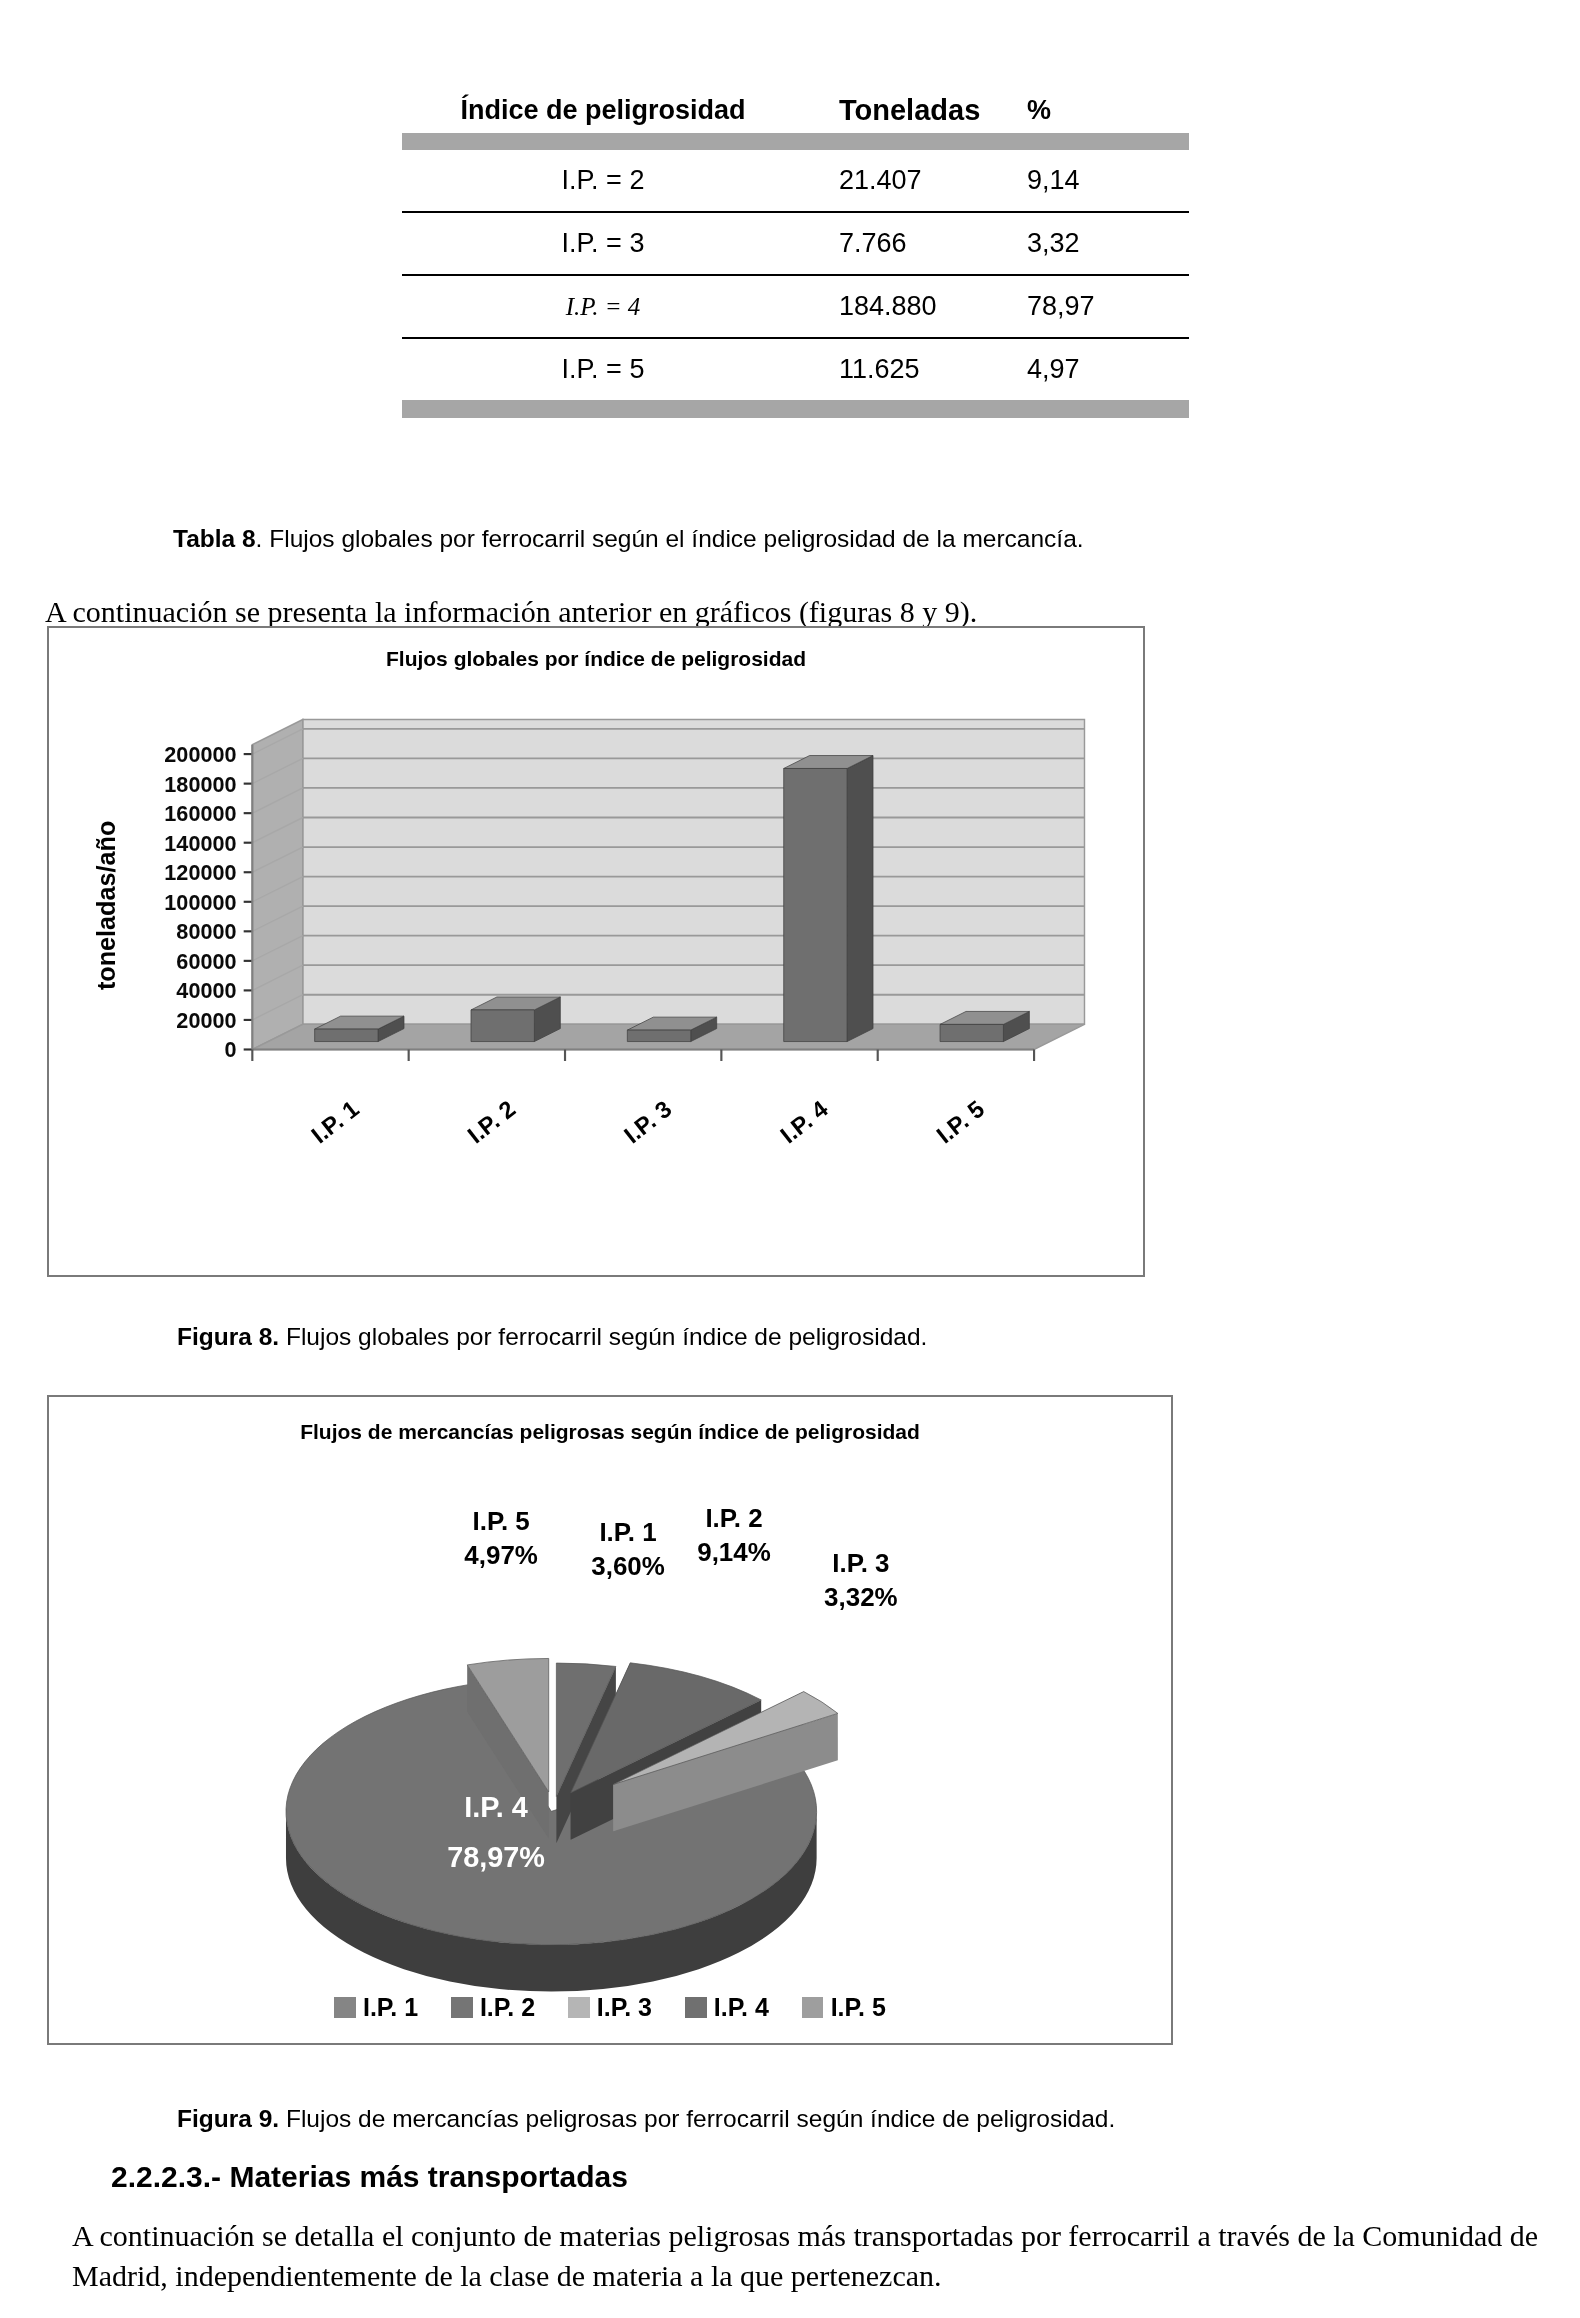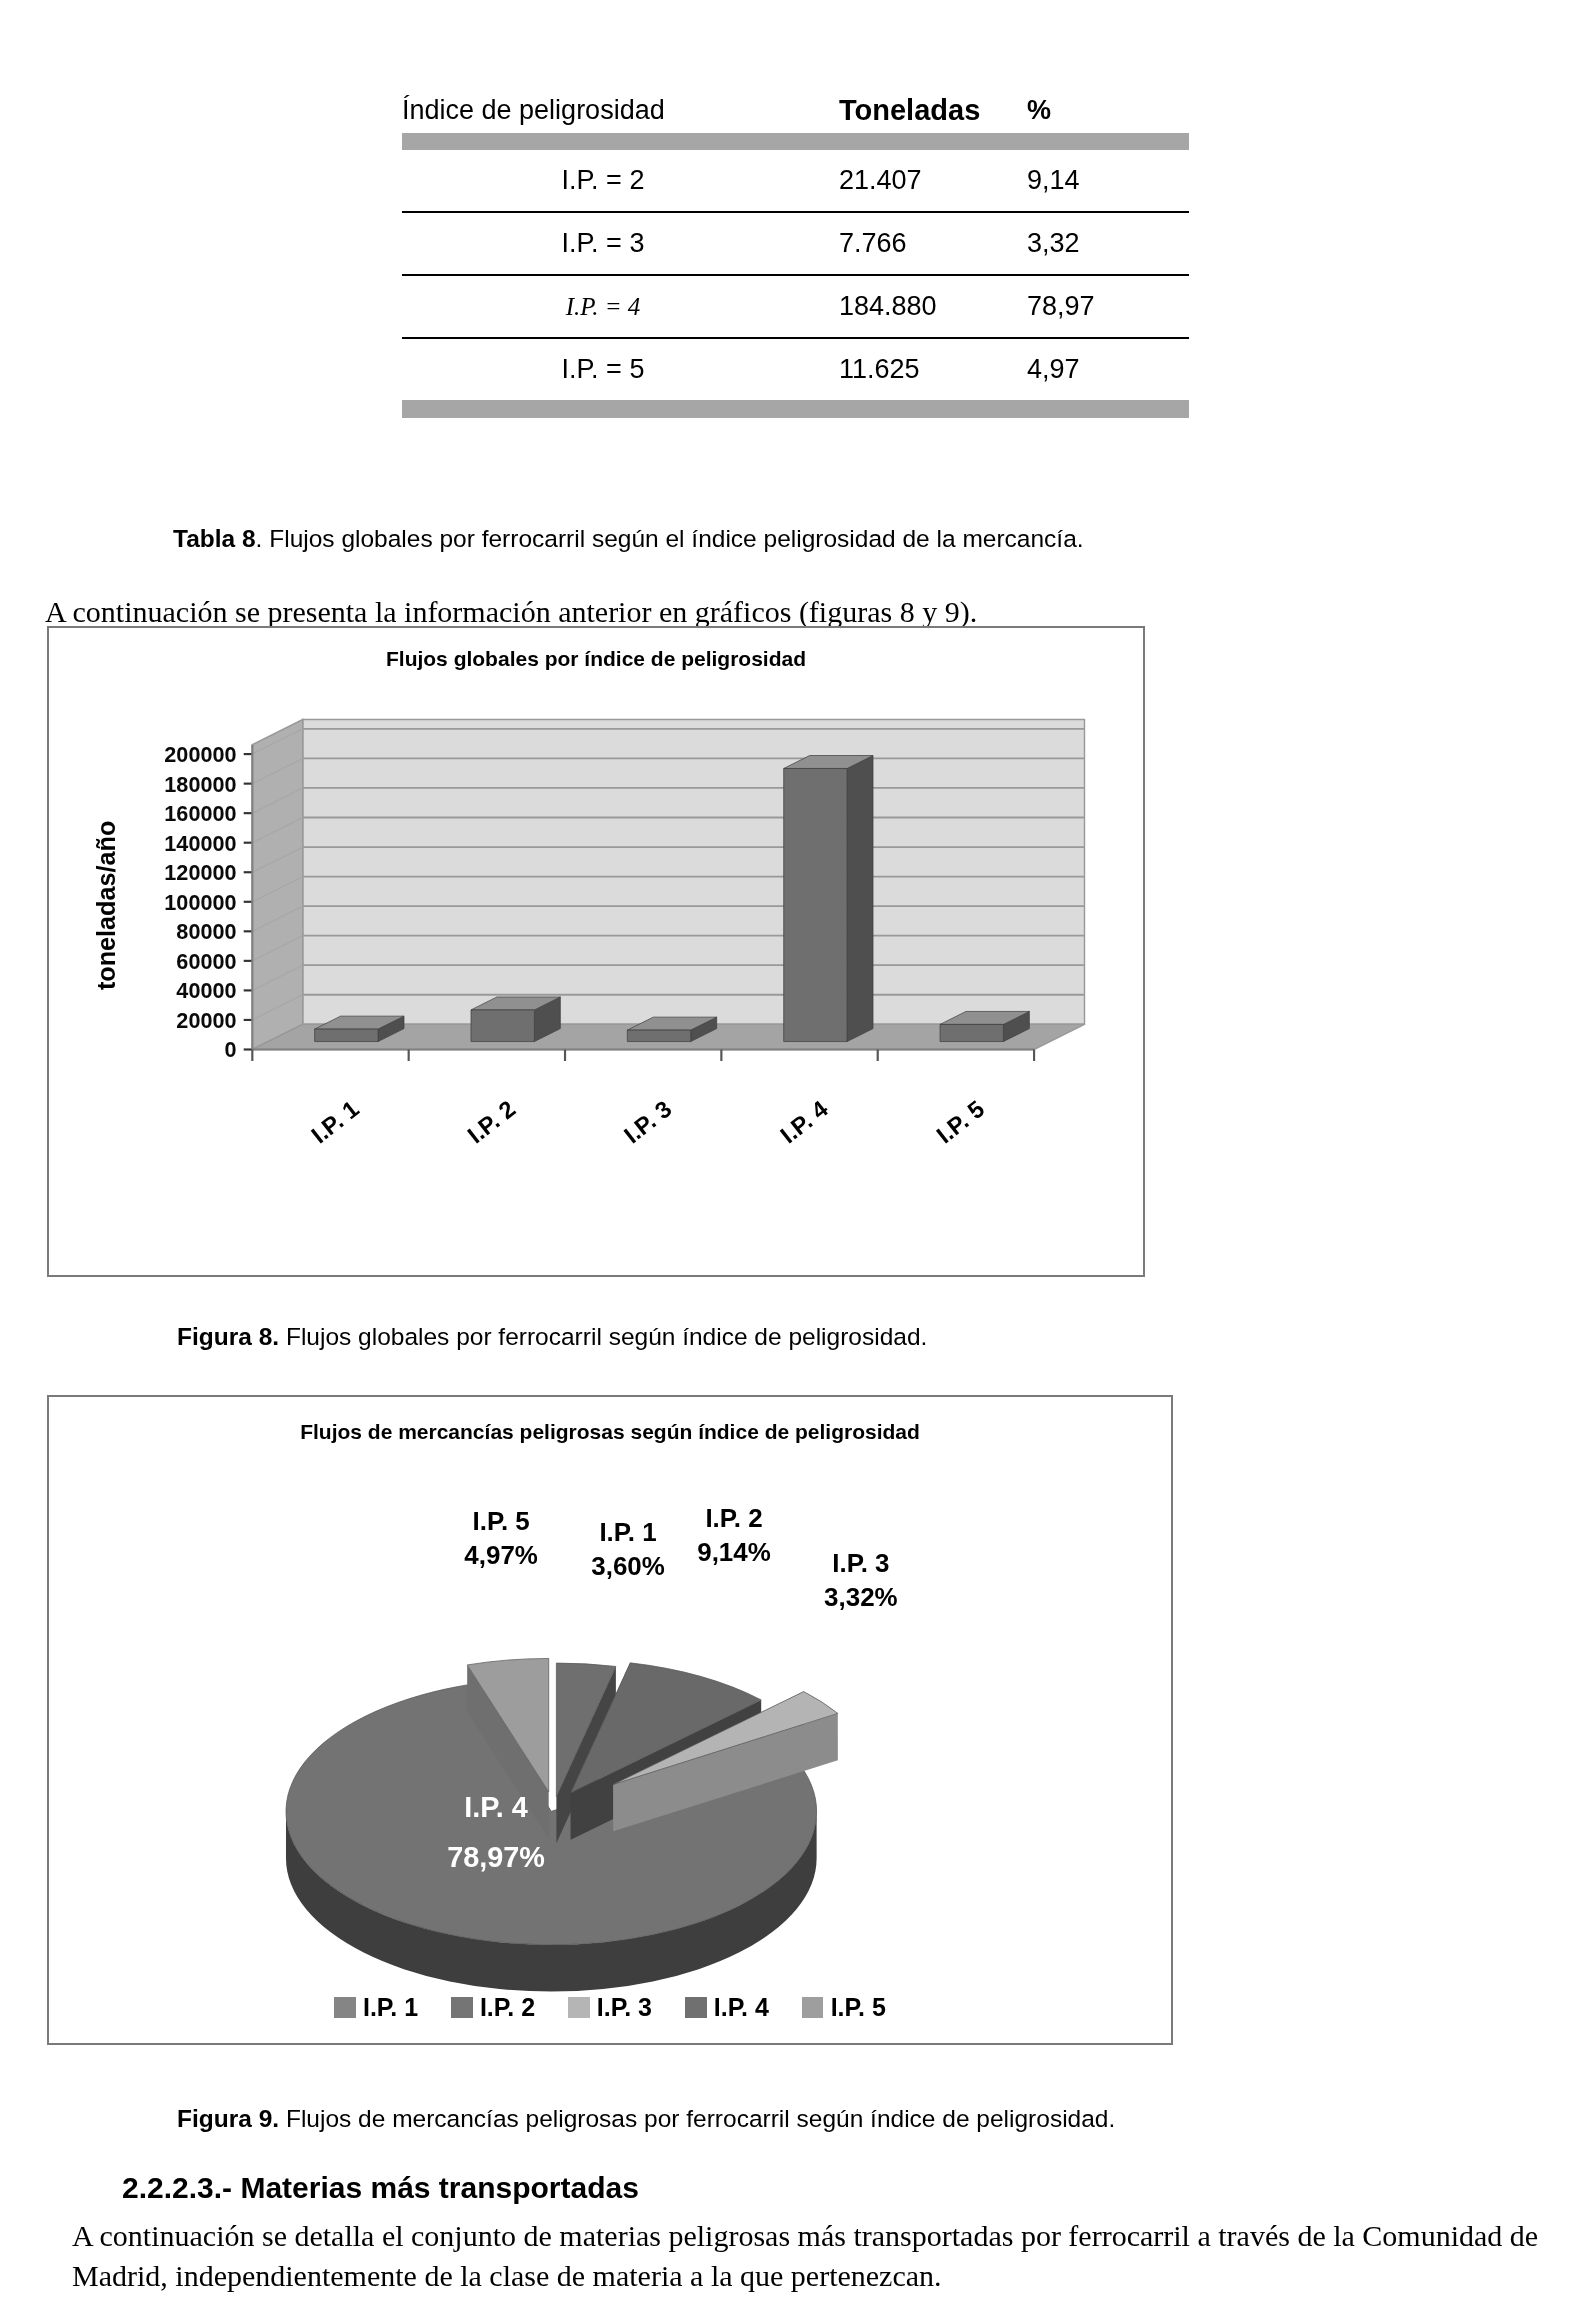--- a/index.html
+++ b/index.html
@@ -3,21 +3,21 @@
 <meta charset="utf-8">
 <style>
   html,body{margin:0;padding:0;background:#ffffff;}
   .page{
     position:relative; width:1580px; height:2319px; background:#ffffff;
     font-family:"Liberation Sans", sans-serif; color:#000; overflow:hidden;
   }
   
   .dtable{position:absolute; left:402px; top:88px; width:787px;}
   .dtable-header{display:grid; grid-template-columns:402px 189px auto; align-items:center; height:45px;}
-  .dtable-header .h1{text-align:left; font-weight:normal; font-size:27px;}
+  .dtable-header .h1{text-align:center; font-weight:bold; font-size:27px;}
   .dtable-header .h2{padding-left:35px; font-weight:bold; font-size:29px;}
   .dtable-header .h3{padding-left:34px; font-weight:bold; font-size:27px;}
   .gray-band{height:17.3px; background:#a6a6a6;}
   .dtable-row{display:grid; grid-template-columns:402px 189px auto; align-items:center; height:61px; font-size:27px;}
   .dtable-row + .dtable-row{border-top:2.9px solid #000;}
   .dtable-row .c1{text-align:center;}
   .dtable-row.serif-label .c1{font-family:"Liberation Serif", serif; font-size:25px;font-style:italic;}
   .dtable-row .c2{padding-left:35px;}
   .dtable-row .c3{padding-left:34px;}
   
@@ -237,18 +237,18 @@
         </span>
         <span class="legend-item">
           <span class="legend-swatch" style="background: rgb(158, 158, 158);"></span>
           <span>I.P. 5</span>
         </span>
       </div>
   </div>
 
   <p class="caption" style="left:177px; top:2080px;"><b>Figura 9.</b><span> Flujos de mercancías peligrosas por ferrocarril según índice de peligrosidad.</span></p>
 
-  <h3 class="sec-heading" style="left:110px; top:2159px; margin:12px;">2.2.2.3.- Materias más transportadas</h3>
+  <h3 class="sec-heading" style="left:110px; top:2159px; margin:1px;">2.2.2.3.- Materias más transportadas</h3>
 
   <p class="serif-par" style="left:59px; top:2203px; width:1494px; margin:13px;">A continuación se detalla el conjunto de materias peligrosas más transportadas por ferrocarril a través de la Comunidad de Madrid, independientemente de la clase de materia a la que pertenezcan.</p>
 
 </div>
 
 
 </body></html>

